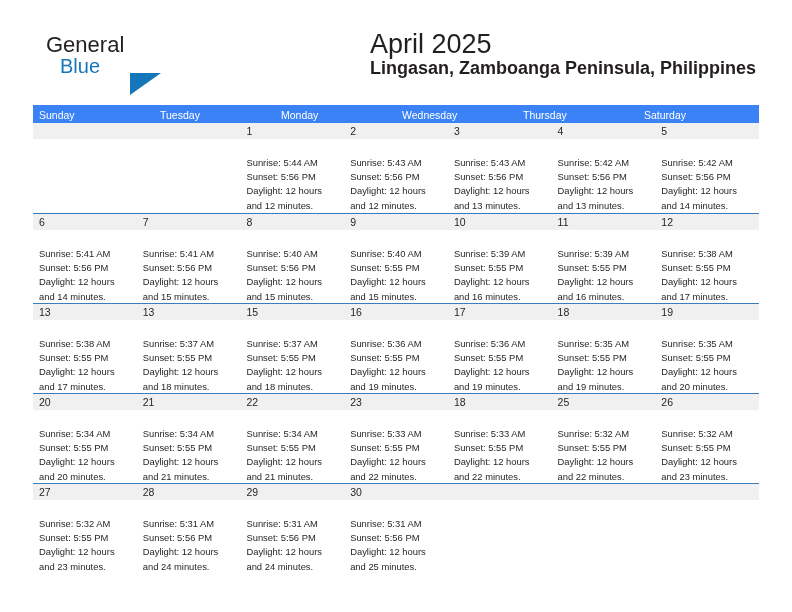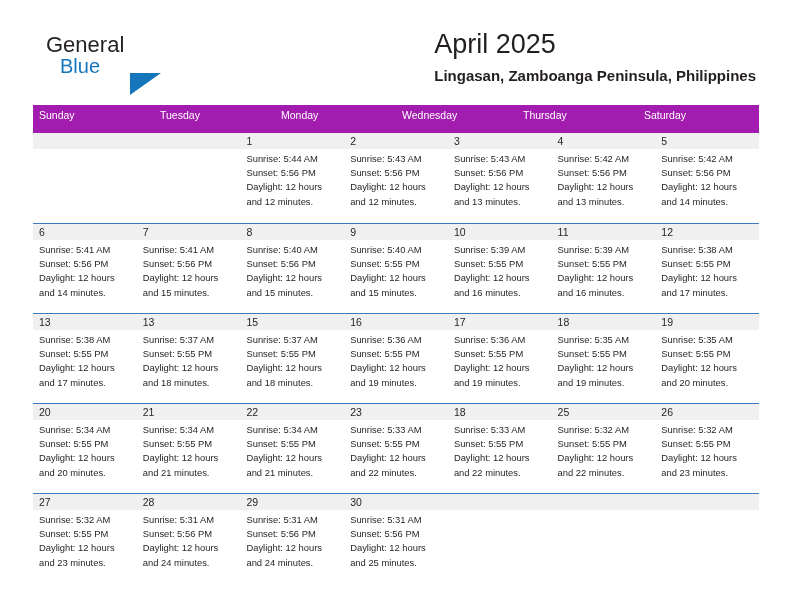--- a/index.html
+++ b/index.html
@@ -68,39 +68,38 @@
     top: 28px;
     text-align: left;
   }
   .cal-title {
     font-size: 27px;
     color: #231f20;
     line-height: 32px;
     white-space: nowrap;
   }
   .cal-subtitle {
-    margin-top: 8px;
-    font-size: 15px;
+    font-size: 18px;
     color: #231f20;
     font-weight: bold;
     line-height: 16px;
     white-space: nowrap;
   }
 
   
   .calendar {
     position: absolute;
     left: 33px;
     top: 105px;
     width: 726px;
   }
   .weekday-row {
     display: flex;
-    background: #a21caf;
-    height: 28px;
+    background: #3b82f6;
+    height: 18px;
   }
   .weekday {
     flex: 1 1 0;
     color: #ffffff;
     font-size: 10.5px;
     line-height: 20px;
     padding-left: 6px;
     box-sizing: border-box;
     white-space: nowrap;
     overflow: hidden;
@@ -127,21 +126,21 @@
     color: #231f20;
     font-size: 10.5px;
     line-height: 16px;
     padding-left: 6px;
     box-sizing: border-box;
   }
   .day-cell.empty .day-number-band {
     background: #f0f0f0;
   }
   .day-body {
-    padding: 3px 6px 0 6px;
+    padding: 17px 6px 0 6px;
     box-sizing: border-box;
   }
   .day-line {
     font-size: 9.4px;
     line-height: 14.2px;
     color: #231f20;
     white-space: nowrap;
   }
 </style>
 </head>

